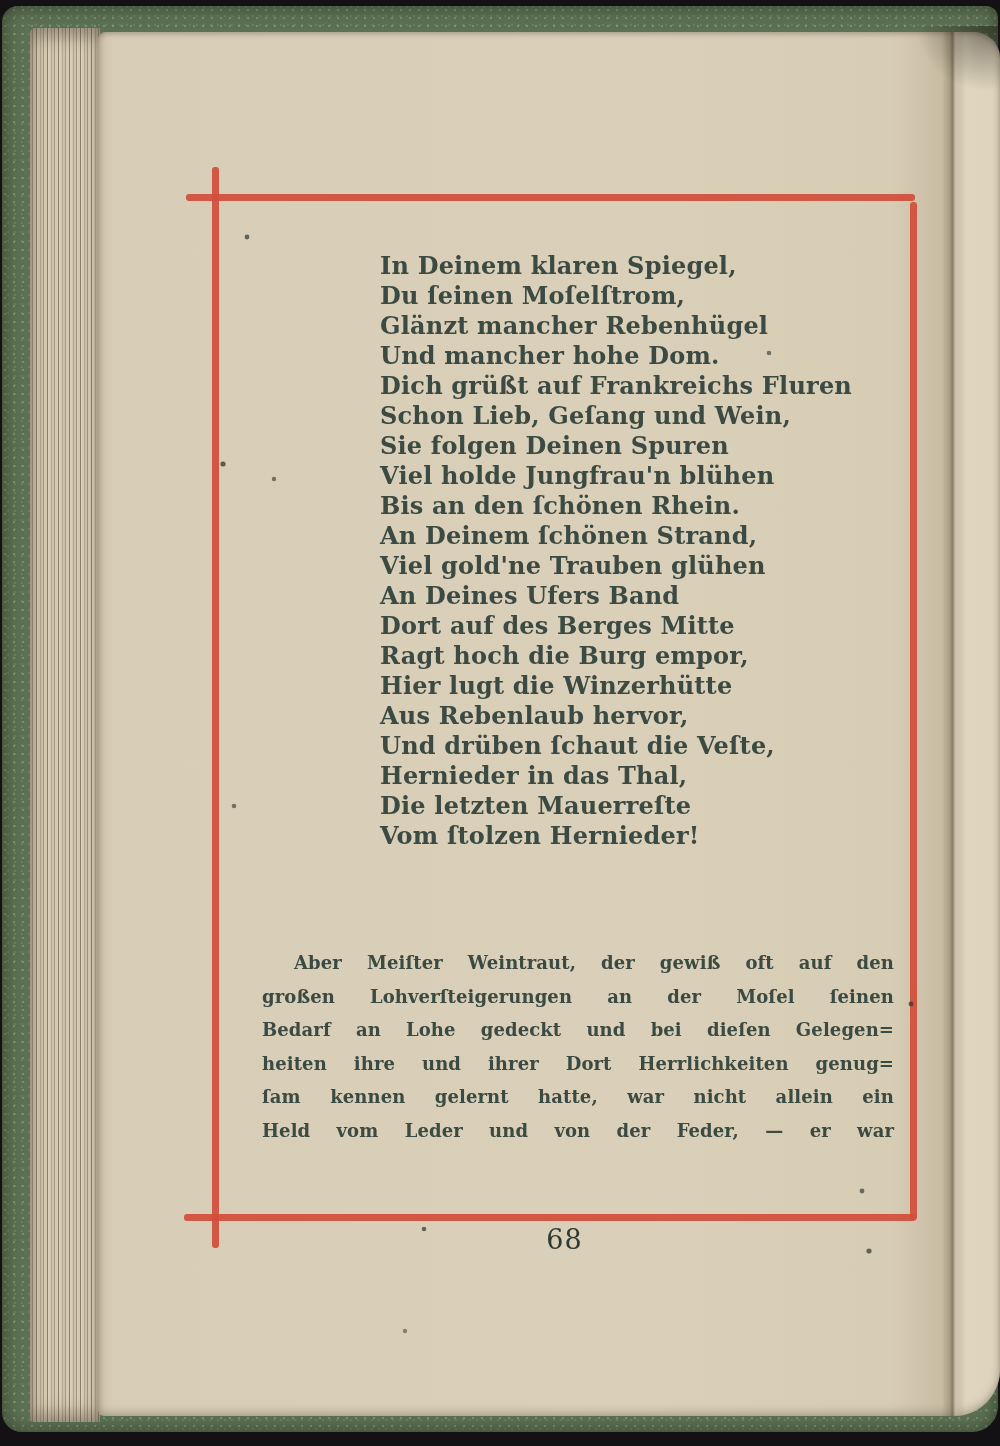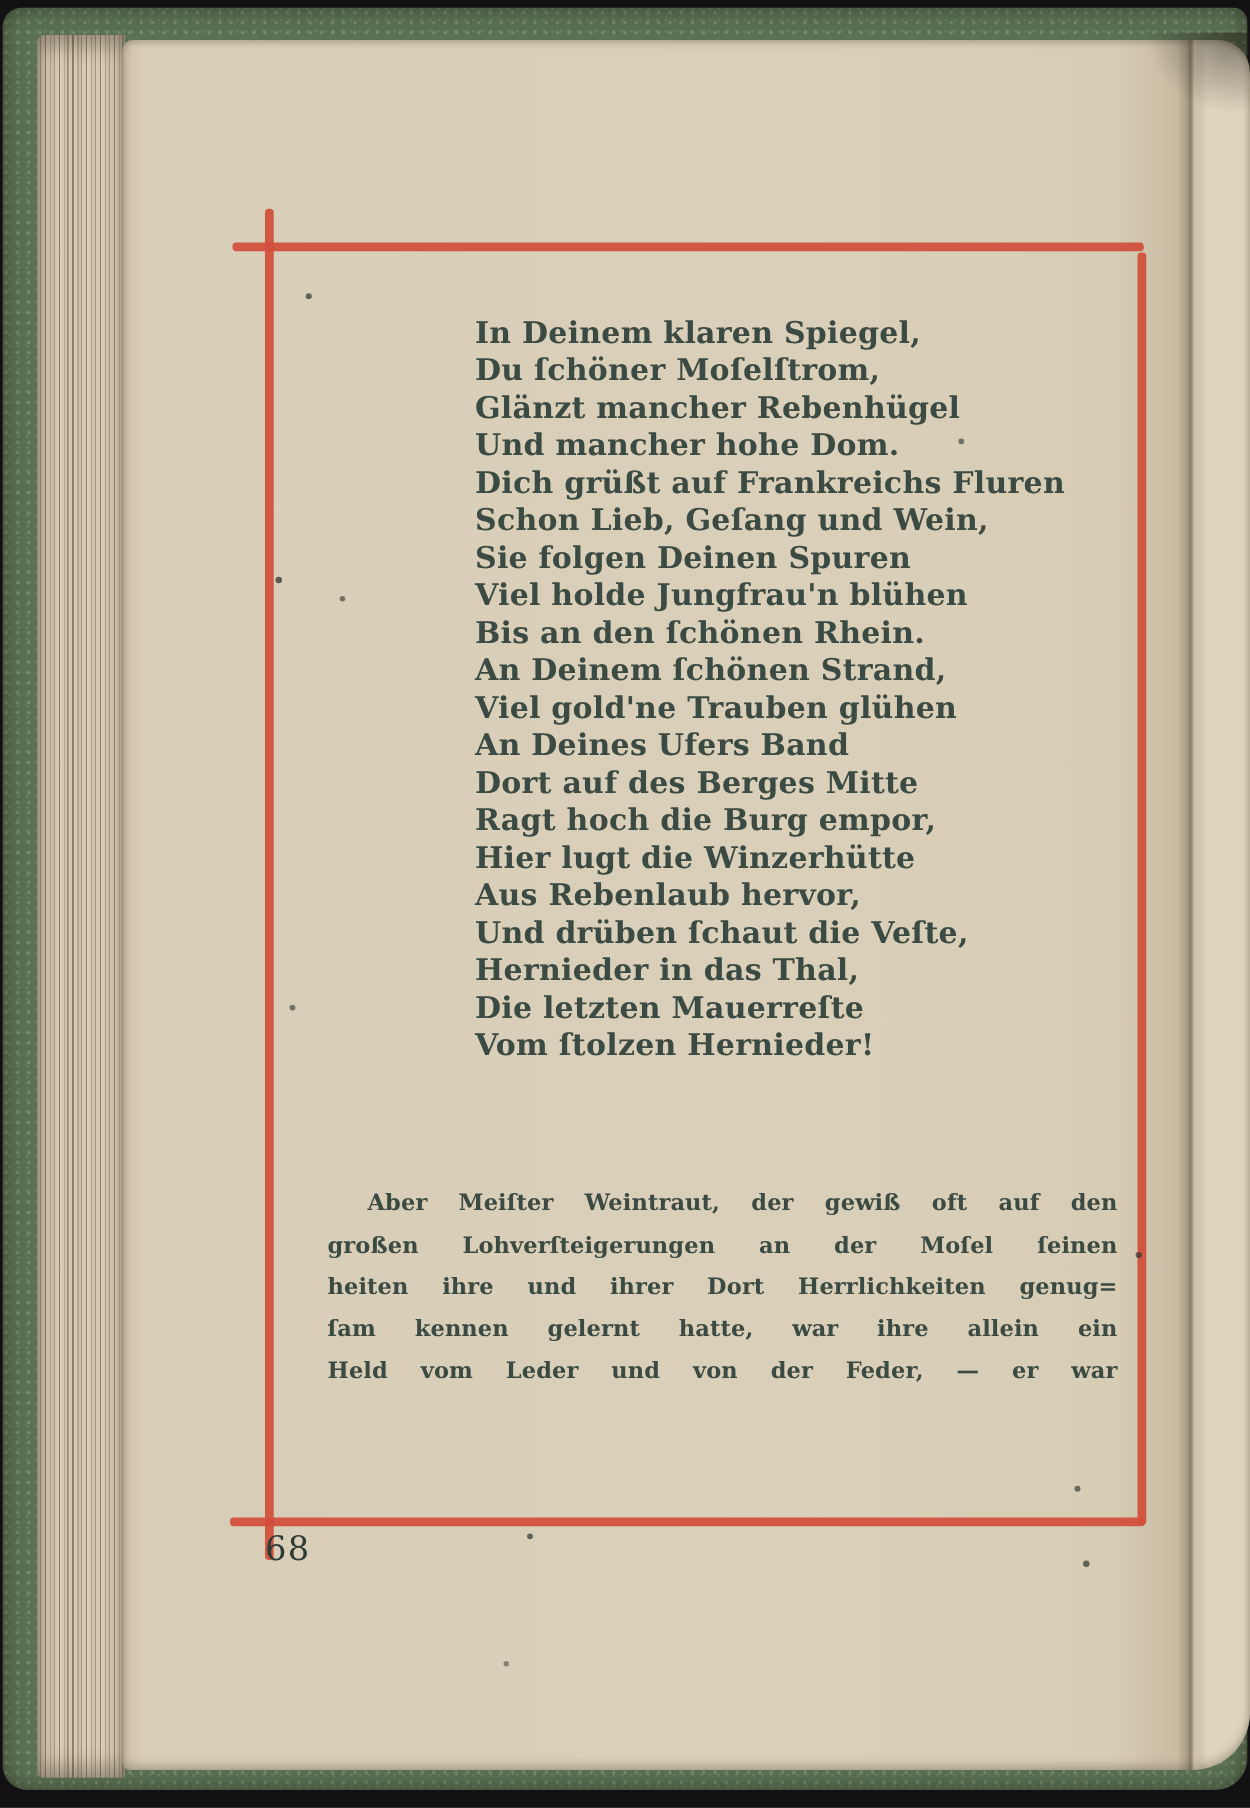--- a/index.html
+++ b/index.html
@@ -80,21 +80,21 @@
   .prose{
     position:absolute;left:262px;top:946px;width:632px;
     color:#3b4a42;font-size:18px;line-height:33.5px;font-weight:bold;
     letter-spacing:.1px;
   }
   .prose .line{text-align:justify;text-align-last:justify;}
   .prose .line.indent{text-indent:32px;}
 
   .page-number{
     position:absolute;left:212px;top:1224px;width:705px;
-    text-align:left;color:#2e3a34;font-size:27px;font-weight:normal;
+    text-align:center;color:#2e3a34;font-size:27px;font-weight:normal;
     letter-spacing:1px;
   }
 
   
   .specks{position:absolute;left:0;top:0;width:2px;height:2px;border-radius:50%;
     box-shadow:
       246px 236px 0 1.4px rgba(45,52,45,.7),
       222px 463px 0 1.6px rgba(45,52,45,.75),
       273px 478px 0 1.2px rgba(45,52,45,.6),
       768px 352px 0 1.3px rgba(45,52,45,.6),
@@ -119,21 +119,21 @@
   <div class="gutter"></div>
   <div class="corner-shadow"></div>
 
   <div class="rule rule-left"></div>
   <div class="rule rule-top"></div>
   <div class="rule rule-right"></div>
   <div class="rule rule-bottom"></div>
 
   <div class="poem">
     <div class="line">In Deinem klaren Spiegel,</div>
-    <div class="line">Du ſchöner Moſelſtrom,</div>
+    <div class="line">Du ſeinen Moſelſtrom,</div>
     <div class="line">Glänzt mancher Rebenhügel</div>
     <div class="line">Und mancher hohe Dom.</div>
     <div class="line">Dich grüßt auf Frankreichs Fluren</div>
     <div class="line">Schon Lieb, Geſang und Wein,</div>
     <div class="line">Sie folgen Deinen Spuren</div>
     <div class="line">Viel holde Jungfrau'n blühen</div>
     <div class="line">Bis an den ſchönen Rhein.</div>
     <div class="line">An Deinem ſchönen Strand,</div>
     <div class="line">Viel gold'ne Trauben glühen</div>
     <div class="line">An Deines Ufers Band</div>
@@ -143,22 +143,23 @@
     <div class="line">Aus Rebenlaub hervor,</div>
     <div class="line">Und drüben ſchaut die Veſte,</div>
     <div class="line">Hernieder in das Thal,</div>
     <div class="line">Die letzten Mauerreſte</div>
     <div class="line">Vom ſtolzen Hernieder!</div>
   </div>
 
   <div class="prose">
     <div class="line indent">Aber Meiſter Weintraut, der gewiß oft auf den</div>
     <div class="line">großen Lohverſteigerungen an der Moſel ſeinen</div>
+    <div class="line">Bedarf an Lohe gedeckt und bei dieſen Gelegen=</div>
     <div class="line">heiten ihre und ihrer Dort Herrlichkeiten genug=</div>
-    <div class="line">ſam kennen gelernt hatte, war ihre allein ein</div>
+    <div class="line">ſam kennen gelernt hatte, war nicht allein ein</div>
     <div class="line">Held vom Leder und von der Feder, — er war</div>
   </div>
 
   <div class="page-number">68</div>
 
   <div class="specks"></div>
 
 </div>
 
 </body></html>

